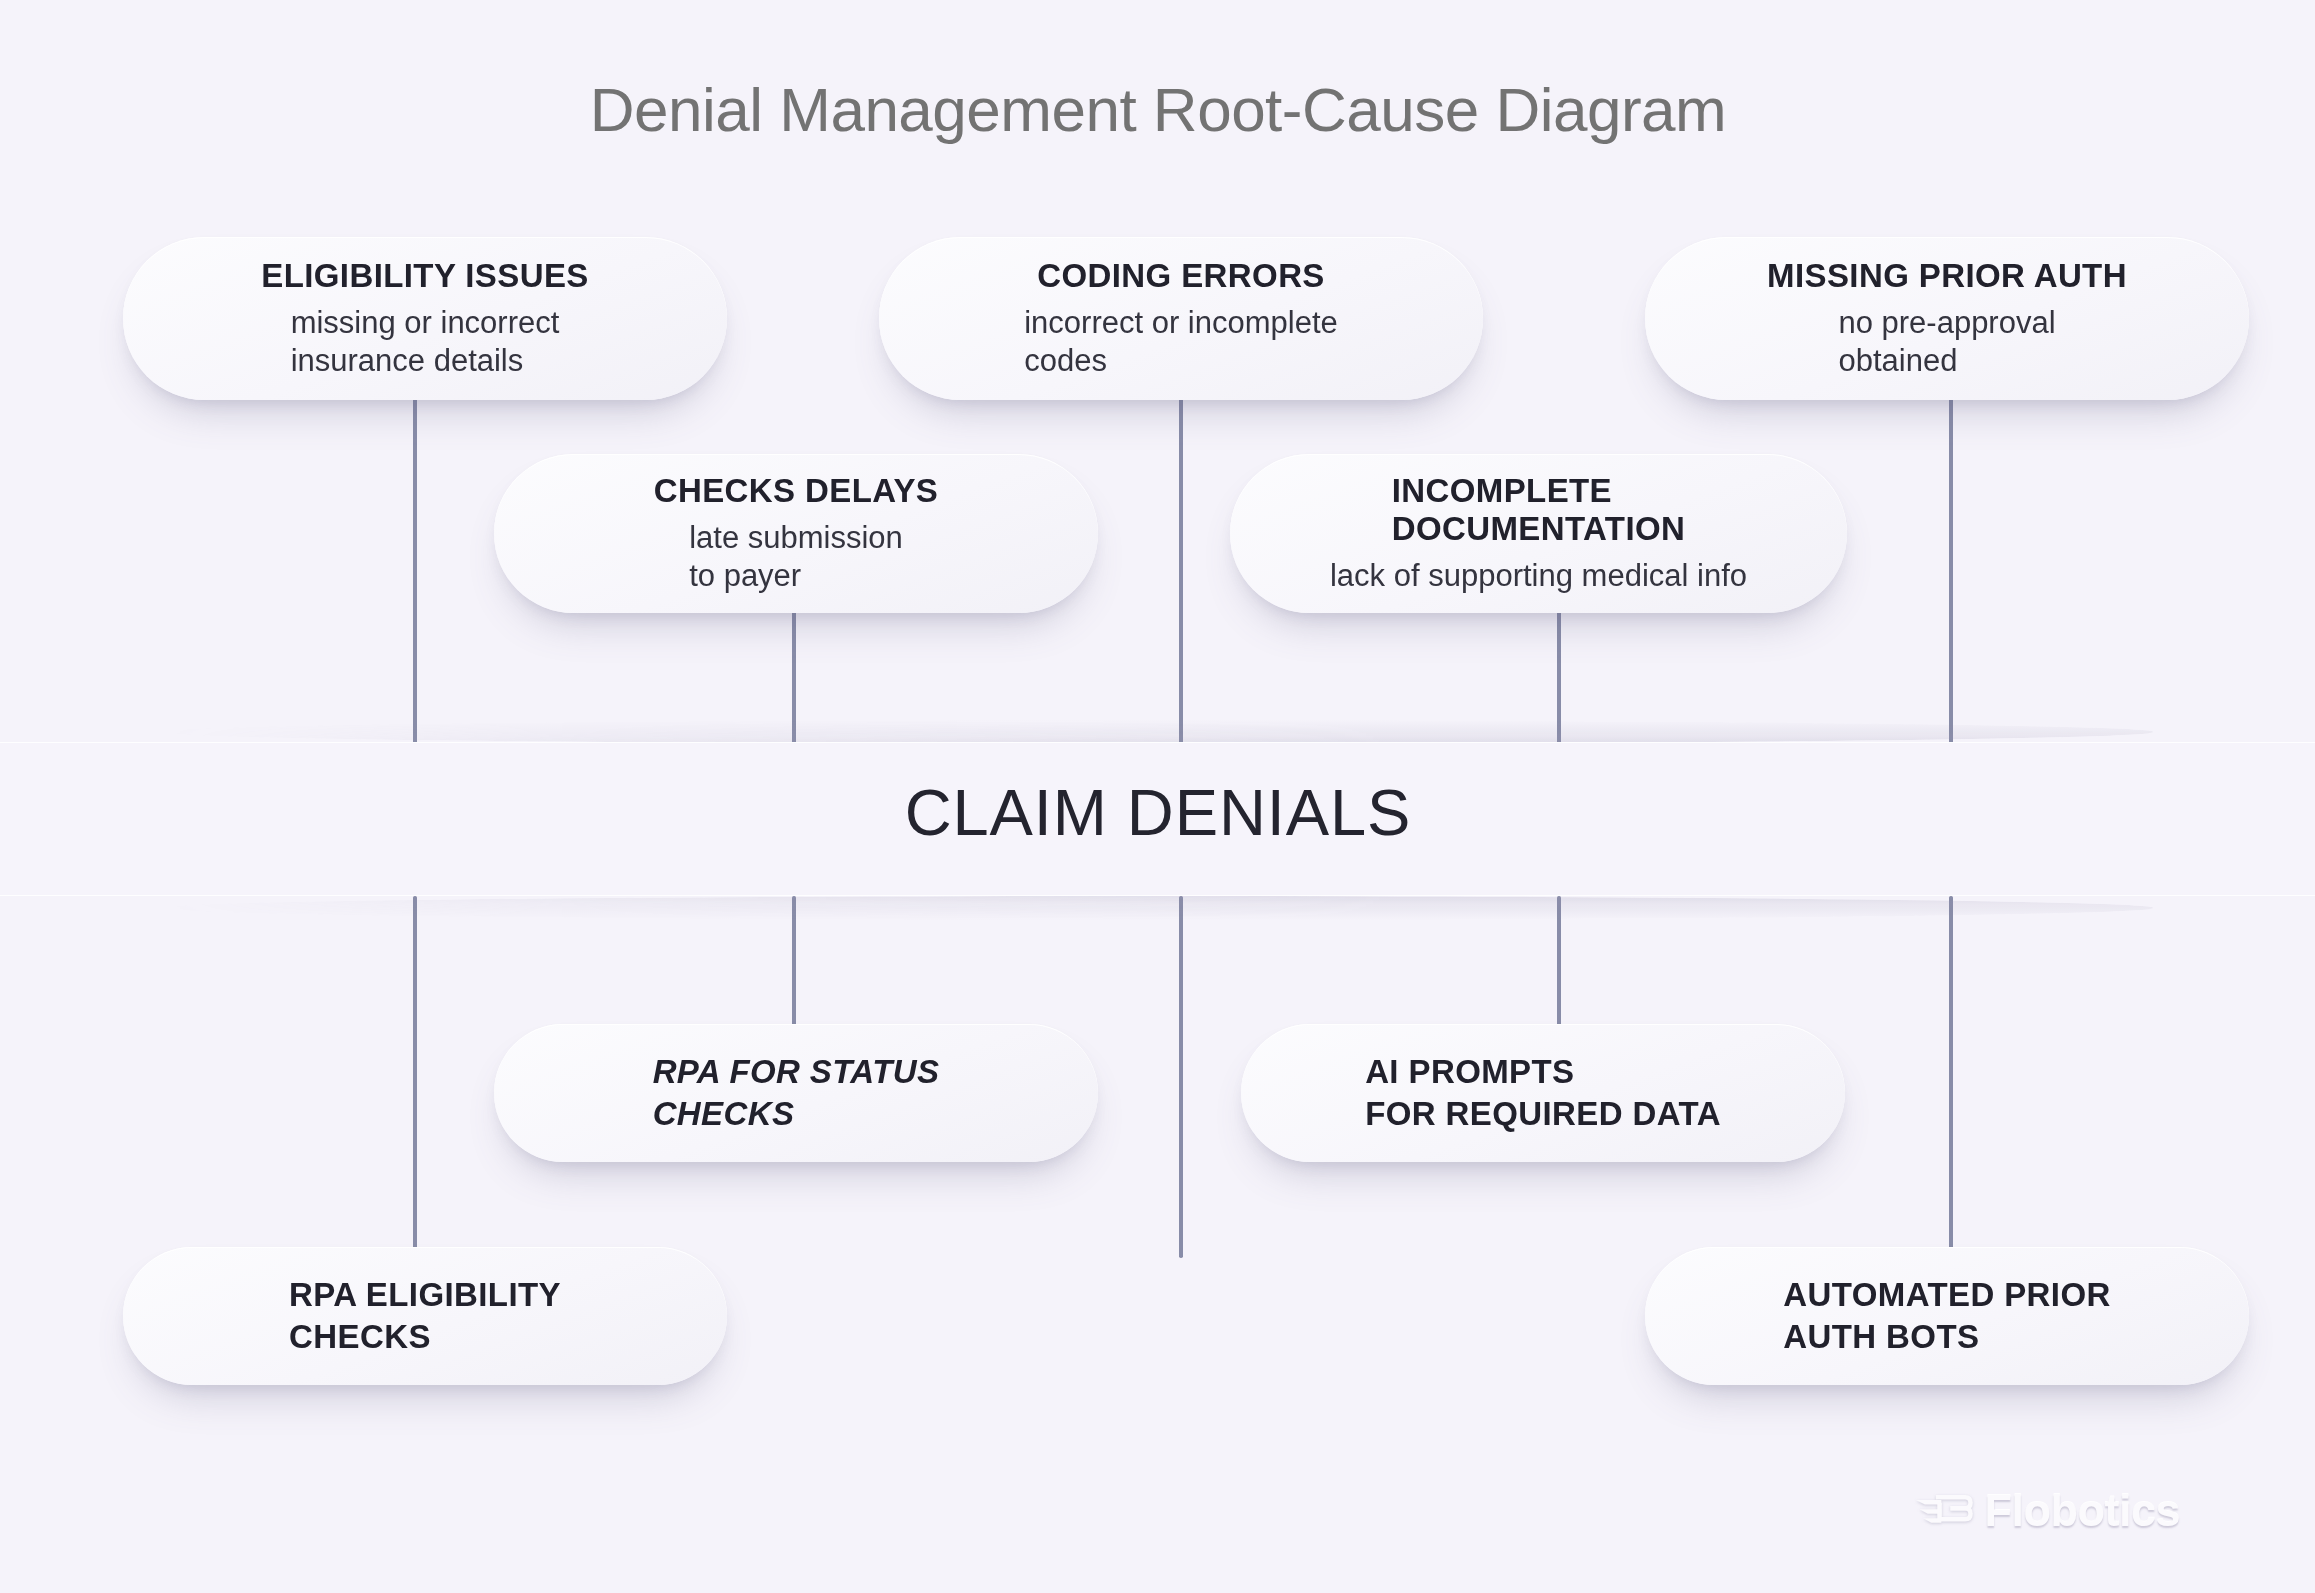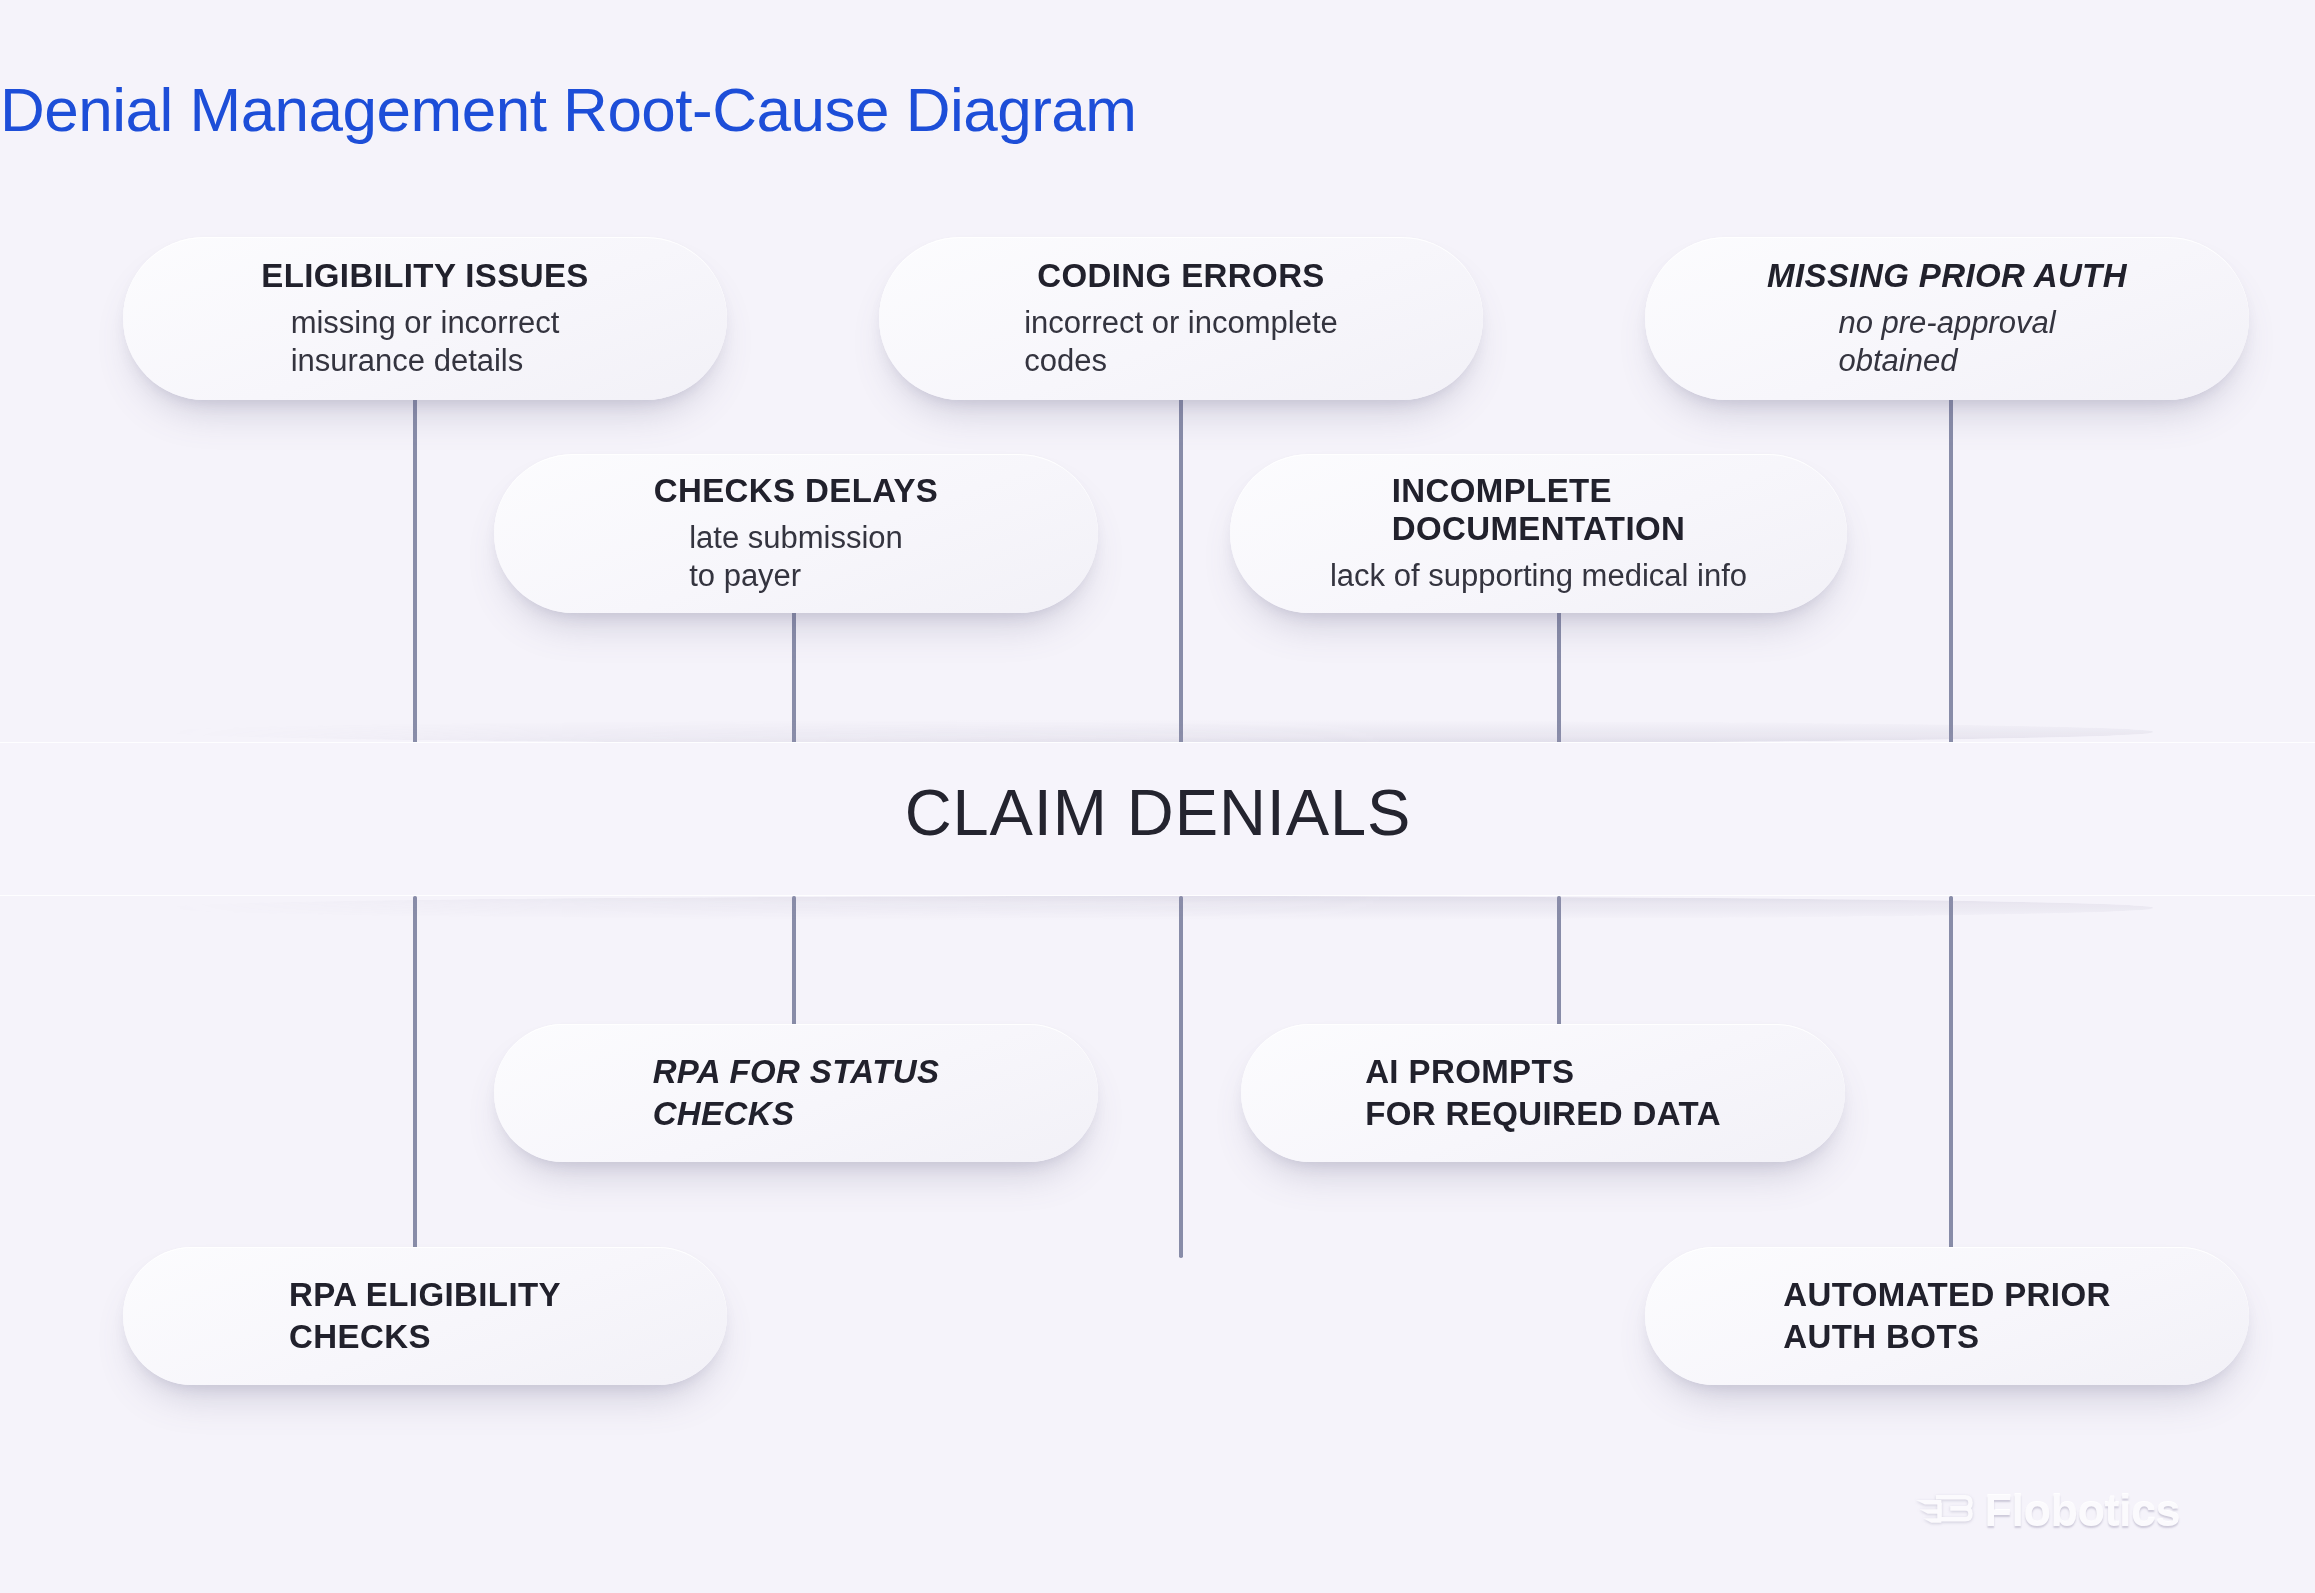--- a/index.html
+++ b/index.html
@@ -20,24 +20,25 @@
     height: 1593px;
     background: #f5f3fa;
   }
 
   
   .page-title {
     position: absolute;
     left: 0;
     top: 74px;
     width: 2316px;
+    text-align: center;
     font-size: 62px;
     font-weight: 400;
     letter-spacing: -0.5px;
-    color: #1d4ed8;
+    color: #737373;
     white-space: nowrap;
   }
 
   
   .connector {
     position: absolute;
     width: 3.6px;
     background: #888ca8;
     border-radius: 1.8px;
   }
@@ -187,21 +188,21 @@
     <div class="card-sub">incorrect or incomplete
 codes</div>
   </div>
 
   <div class="card" style="left:1230px; top:454px; width:617px; height:159px; padding:0 20px;">
     <div class="card-title">INCOMPLETE
 DOCUMENTATION</div>
     <div class="card-sub">lack of supporting medical info</div>
   </div>
 
-  <div class="card" style="left:1645px; top:237px; width:604px; height:163px;font-style:italic;">
+  <div class="card" style="left:1645px; top:237px; width:604px; height:163px;">
     <div class="card-title">MISSING PRIOR AUTH</div>
     <div class="card-sub">no pre-approval
 obtained</div>
   </div>
 
   <div class="card" style="left:123px; top:1247px; width:604px; height:138px;">
     <div class="card-title solo">RPA ELIGIBILITY
 CHECKS</div>
   </div>
 

